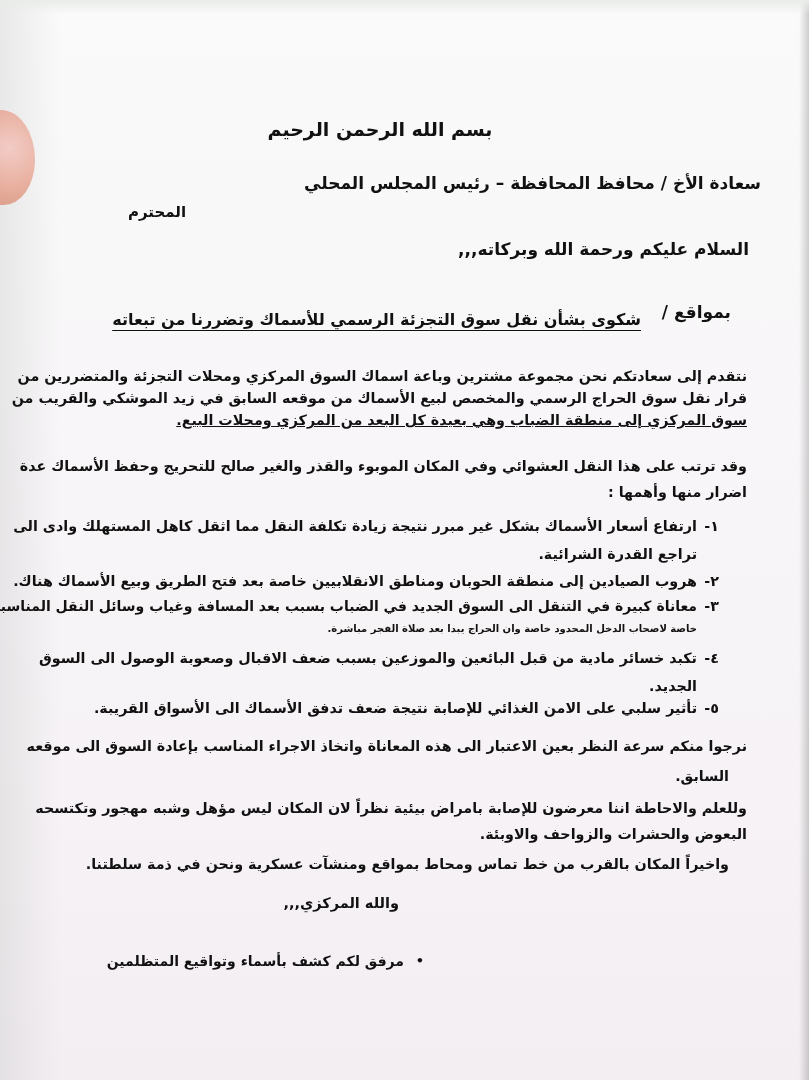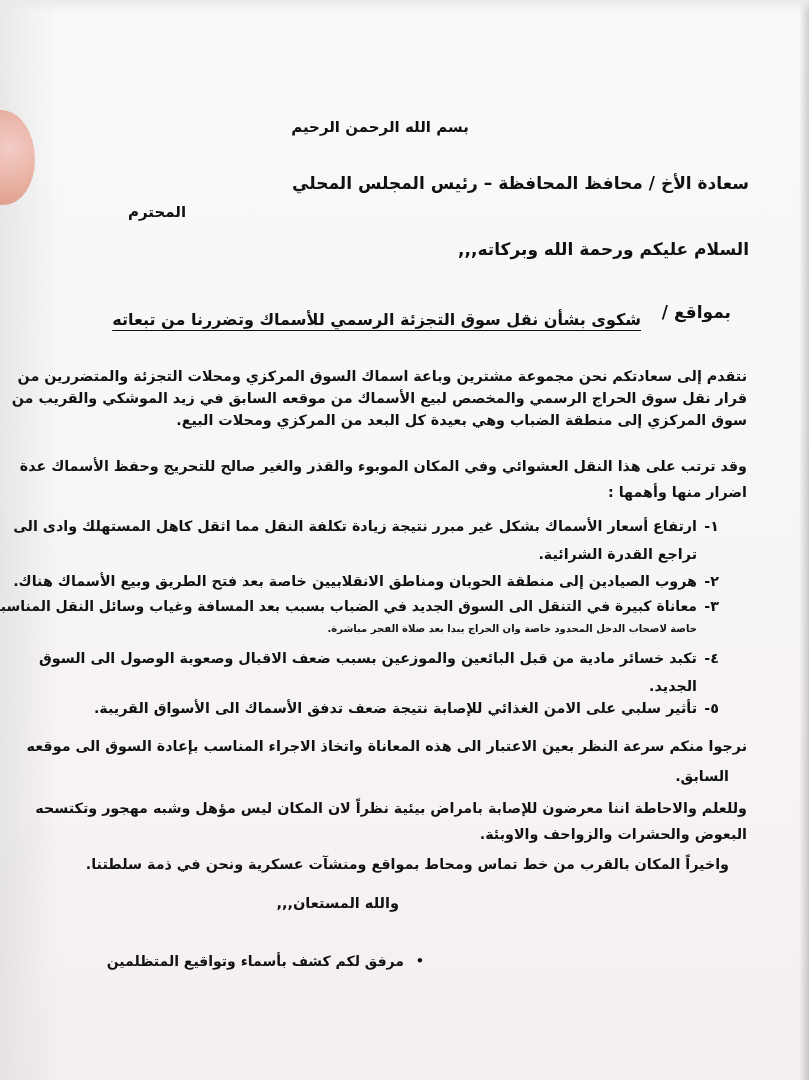--- a/index.html
+++ b/index.html
@@ -40,33 +40,33 @@
 </style>
 </head>
 <body>
 
 <div class="paper"></div>
 <div class="shade-left"></div>
 <div class="shade-right"></div>
 <div class="top-edge"></div>
 <div class="finger"></div>
 
-<div class="txt center" style="left:230px; top:118px; width:300px; font-size:15px;">بسم الله الرحمن الرحيم</div>
+<div class="txt center" style="left:230px; top:118px; width:300px; font-size:19px;">بسم الله الرحمن الرحيم</div>
 
-<div class="txt" style="right:60px; top:173px; font-size:17px;">سعادة الأخ / محافظ المحافظة – رئيس المجلس المحلي</div>
+<div class="txt" style="right:48px; top:173px; font-size:17px;">سعادة الأخ / محافظ المحافظة – رئيس المجلس المحلي</div>
 <div class="txt" style="left:128px; top:203px; font-size:15px;">المحترم</div>
 
 <div class="txt" style="right:60px; top:239px; font-size:17px;">السلام عليكم ورحمة الله وبركاته,,,</div>
 
 <div class="txt" style="right:78px; top:302px; font-size:17px;">بمواقع /</div>
 <div class="txt underline" style="right:168px; top:310px; left:108px; font-size:16px;">شكوى بشأن نقل سوق التجزئة الرسمي للأسماك وتضررنا من تبعاته</div>
 
 <div class="txt" style="right:62px; top:368px; font-size:14.3px;">نتقدم إلى سعادتكم نحن مجموعة مشترين وباعة اسماك السوق المركزي ومحلات التجزئة والمتضررين من</div>
 <div class="txt" style="right:62px; top:390px; font-size:14.3px;">قرار نقل سوق الحراج الرسمي والمخصص لبيع الأسماك من موقعه السابق في زيد الموشكي والقريب من</div>
-<div class="txt" style="right:62px; top:412px; font-size:14.3px;">سوق المركزي إلى منطقة الضباب وهي بعيدة كل البعد من المركزي ومحلات البيع.</div>
+<div class="txt" style="right:62px; top:412px; font-size:14.3px;text-decoration:underline;">سوق المركزي إلى منطقة الضباب وهي بعيدة كل البعد من المركزي ومحلات البيع.</div>
 
 <div class="txt" style="right:62px; top:458px; font-size:14.3px;">وقد ترتب على هذا النقل العشوائي وفي المكان الموبوء والقذر والغير صالح للتحريج وحفظ الأسماك عدة</div>
 <div class="txt" style="right:62px; top:484px; font-size:14.3px;">اضرار منها وأهمها :</div>
 
 <div class="txt" style="right:90px; top:518px; font-size:14.3px;">١-</div>
 <div class="txt" style="right:112px; top:518px; font-size:14.3px;">ارتفاع أسعار الأسماك بشكل غير مبرر نتيجة زيادة تكلفة النقل مما اثقل كاهل المستهلك وادى الى</div>
 <div class="txt" style="right:112px; top:546px; font-size:14.3px;">تراجع القدرة الشرائية.</div>
 
 <div class="txt" style="right:90px; top:573px; font-size:14.3px;">٢-</div>
 <div class="txt" style="right:112px; top:573px; font-size:14.3px;">هروب الصيادين إلى منطقة الحوبان ومناطق الانقلابيين خاصة بعد فتح الطريق وبيع الأسماك هناك.</div>
@@ -83,16 +83,16 @@
 <div class="txt" style="right:112px; top:700px; font-size:14.3px;">تأثير سلبي على الامن الغذائي للإصابة نتيجة ضعف تدفق الأسماك الى الأسواق القريبة.</div>
 
 <div class="txt" style="right:62px; top:738px; font-size:14.3px;">نرجوا منكم سرعة النظر بعين الاعتبار الى هذه المعاناة واتخاذ الاجراء المناسب بإعادة السوق الى موقعه</div>
 <div class="txt" style="right:80px; top:768px; font-size:14.3px;">السابق.</div>
 
 <div class="txt" style="right:62px; top:800px; font-size:14.3px;">وللعلم والاحاطة اننا معرضون للإصابة بامراض بيئية نظراً لان المكان ليس مؤهل وشبه مهجور وتكتسحه</div>
 <div class="txt" style="right:62px; top:826px; font-size:14.3px;margin-left:30px;">البعوض والحشرات والزواحف والاوبئة.</div>
 
 <div class="txt" style="right:80px; top:856px; font-size:14.3px;">واخيراً المكان بالقرب من خط تماس ومحاط بمواقع ومنشآت عسكرية ونحن في ذمة سلطتنا.</div>
 
-<div class="txt" style="right:410px; top:895px; font-size:14.5px;">والله المستعان,,,</div>
+<div class="txt" style="right:410px; top:895px; font-size:14.5px;">والله المركزي,,,</div>
 
 <div class="txt" style="right:385px; top:953px; font-size:13px;">•</div>
 <div class="txt" style="right:405px; top:953px; font-size:14px;margin-left:8px;">مرفق لكم كشف بأسماء وتواقيع المتظلمين</div>
 
 </body></html>

